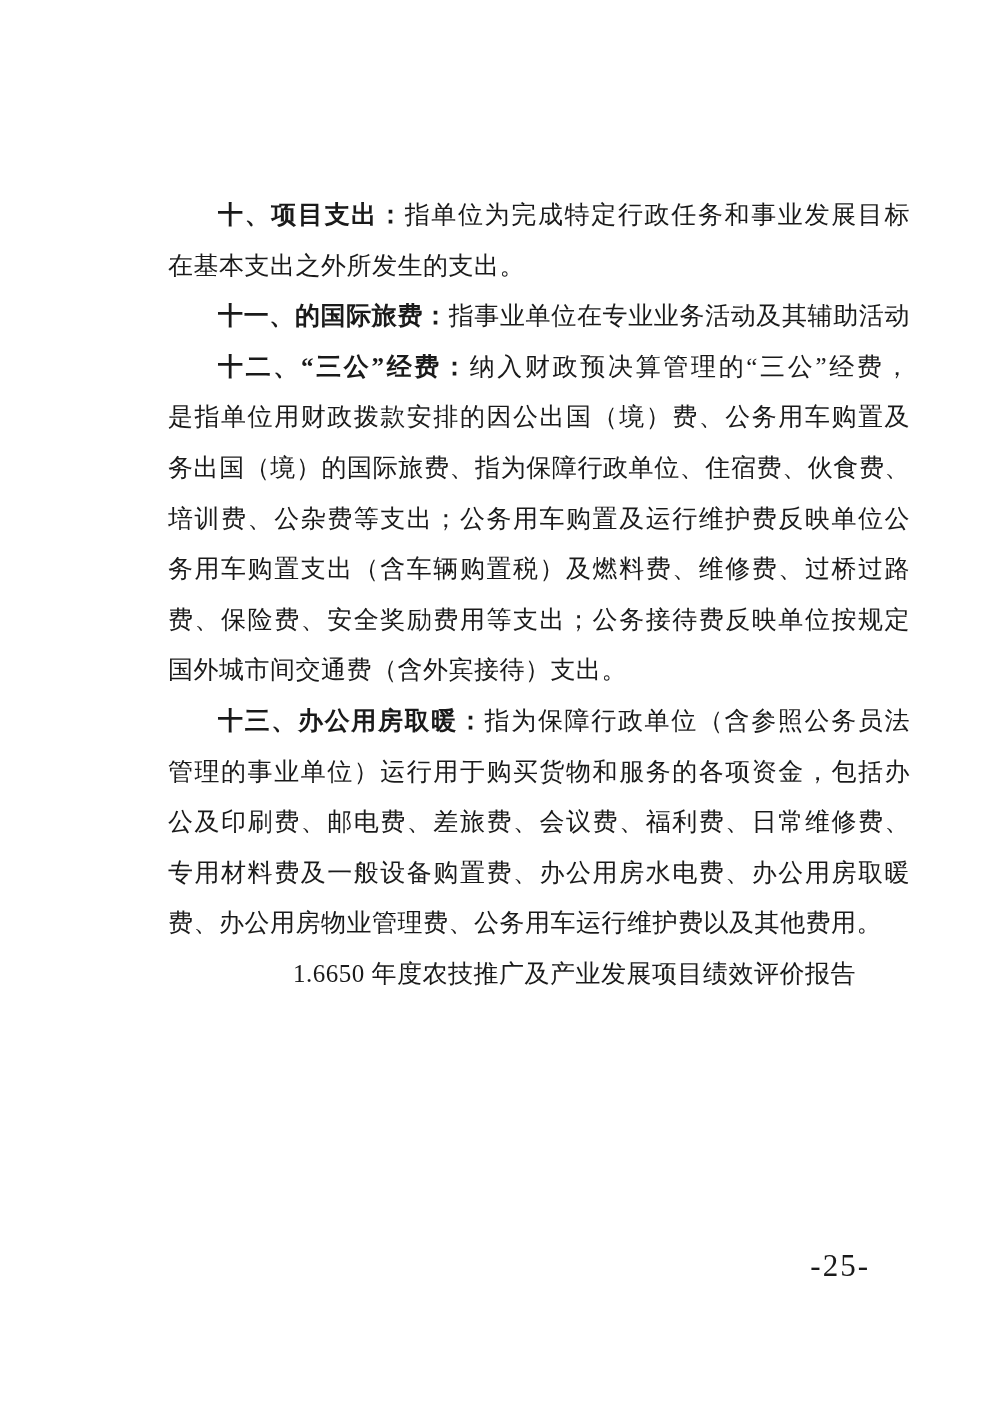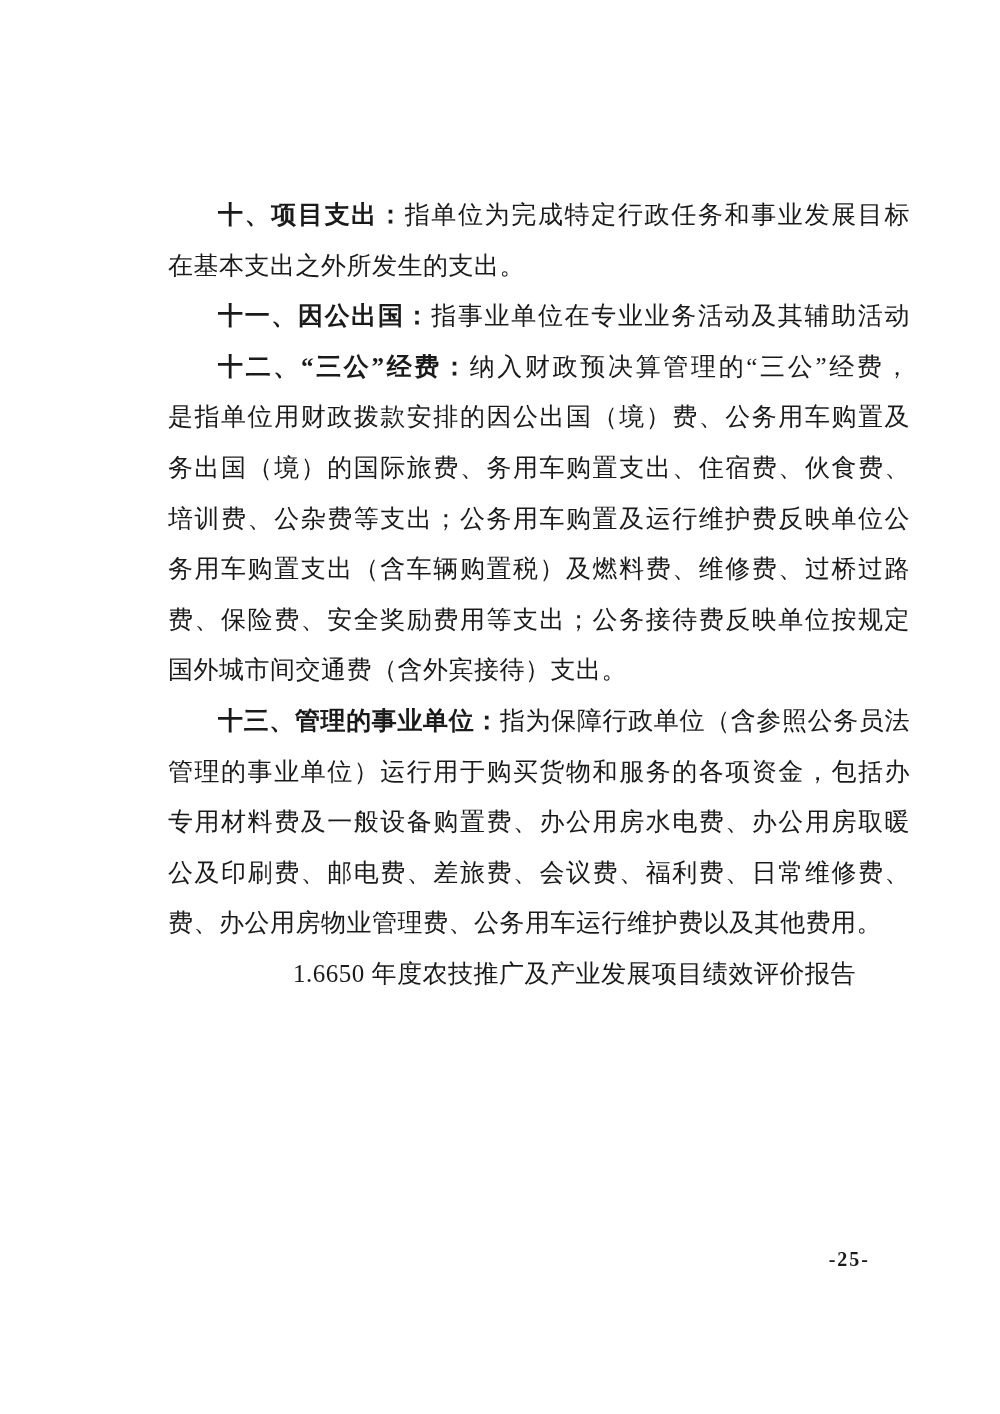--- a/index.html
+++ b/index.html
@@ -42,42 +42,41 @@
   .att-first {
     margin-top: 46px;
   }
   .att-cont {
     padding-left: 125px;
   }
   .page-number {
     position: absolute;
     top: 1248px;
     right: 130px;
-    font-size: 20px;
+    font-size: 31px;
     letter-spacing: 2px;
     color: #1a1a1a;
-    font-weight: bold;
   }
 </style>
 </head>
 <body>
 
 <div class="page">
   <div class="text-block">
       <div class="line fill indent"><span class="bold">十、项目支出：</span><span>指单位为完成特定行政任务和事业发展目标</span></div>
       <div class="line"><span>在基本支出之外所发生的支出。</span></div>
-      <div class="line fill indent"><span class="bold">十一、因公出国：</span><span>指事业单位在专业业务活动及其辅助活动</span></div>
+      <div class="line fill indent"><span class="bold">十一、的国际旅费：</span><span>指事业单位在专业业务活动及其辅助活动</span></div>
       <div class="line fill indent"><span class="bold">十二、“三公”经费：</span><span>纳入财政预决算管理的“三公”经费，</span></div>
       <div class="line fill"><span>是指单位用财政拨款安排的因公出国（境）费、公务用车购置及</span></div>
-      <div class="line fill"><span>务出国（境）的国际旅费、务用车购置支出、住宿费、伙食费、</span></div>
+      <div class="line fill"><span>务出国（境）的国际旅费、指为保障行政单位、住宿费、伙食费、</span></div>
       <div class="line fill"><span>培训费、公杂费等支出；公务用车购置及运行维护费反映单位公</span></div>
       <div class="line fill"><span>务用车购置支出（含车辆购置税）及燃料费、维修费、过桥过路</span></div>
       <div class="line fill"><span>费、保险费、安全奖励费用等支出；公务接待费反映单位按规定</span></div>
       <div class="line"><span>国外城市间交通费（含外宾接待）支出。</span></div>
-      <div class="line fill indent"><span class="bold">十三、管理的事业单位：</span><span>指为保障行政单位（含参照公务员法</span></div>
+      <div class="line fill indent"><span class="bold">十三、办公用房取暖：</span><span>指为保障行政单位（含参照公务员法</span></div>
       <div class="line fill"><span>管理的事业单位）运行用于购买货物和服务的各项资金，包括办</span></div>
+      <div class="line fill"><span>公及印刷费、邮电费、差旅费、会议费、福利费、日常维修费、</span></div>
       <div class="line fill"><span>专用材料费及一般设备购置费、办公用房水电费、办公用房取暖</span></div>
-      <div class="line fill"><span>公及印刷费、邮电费、差旅费、会议费、福利费、日常维修费、</span></div>
       <div class="line"><span>费、办公用房物业管理费、公务用车运行维护费以及其他费用。</span></div>
       <div class="line att-cont"><span>1.6650 年度农技推广及产业发展项目绩效评价报告</span></div>
     </div>
   <div class="page-number">-25-</div>
 </div>
 
 </body></html>

